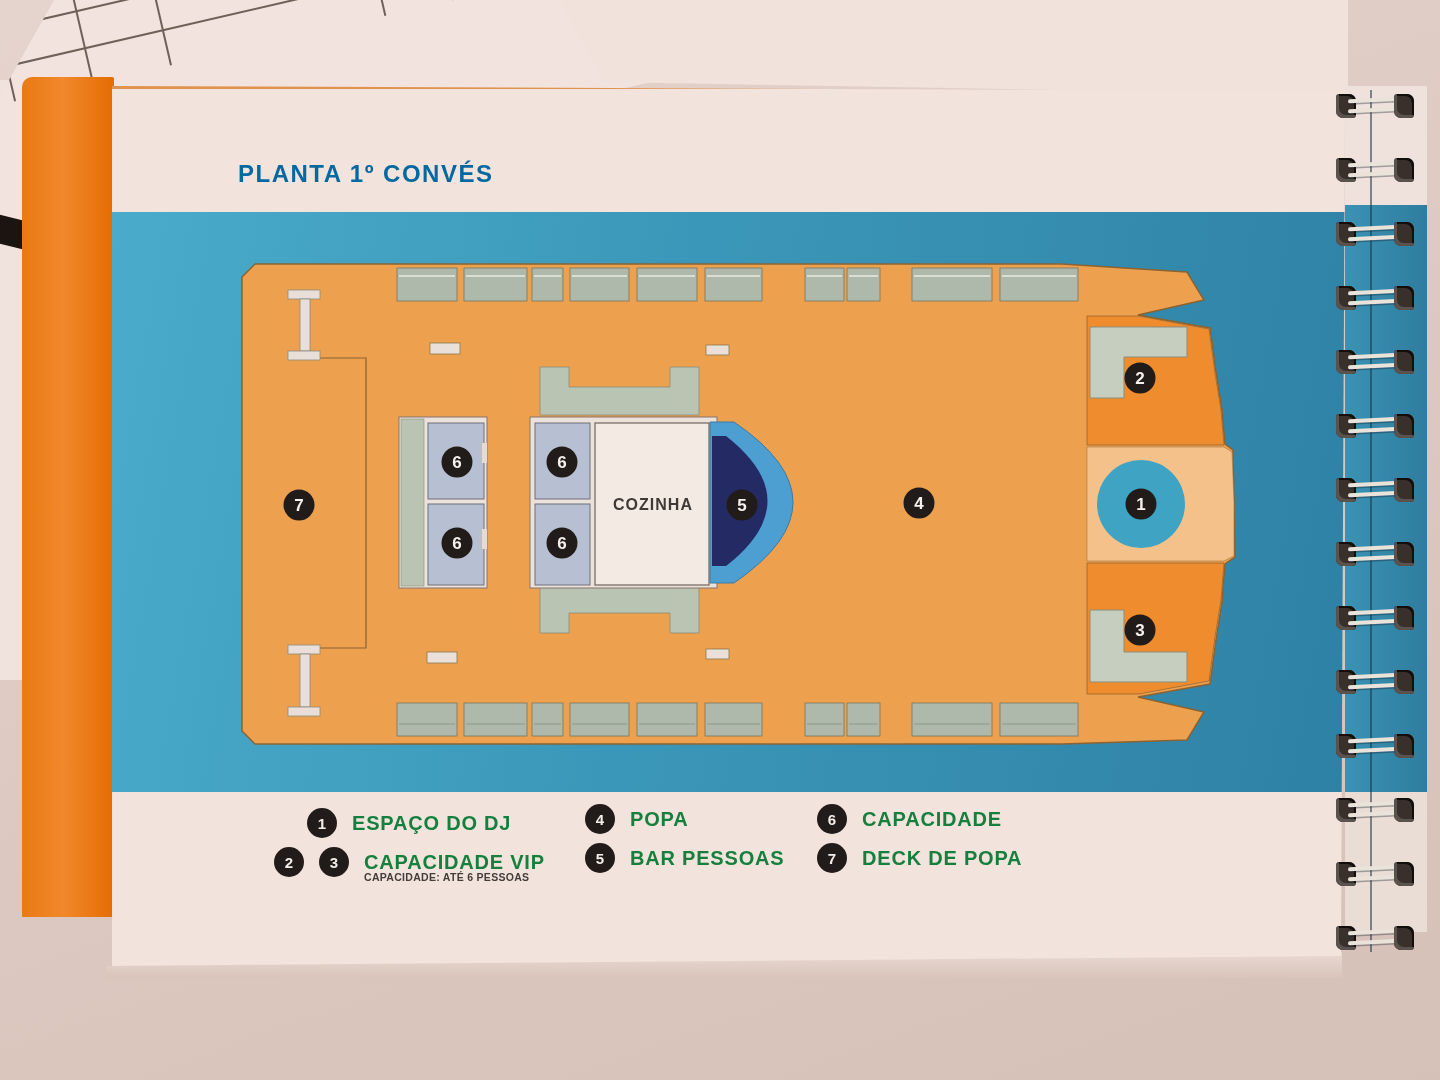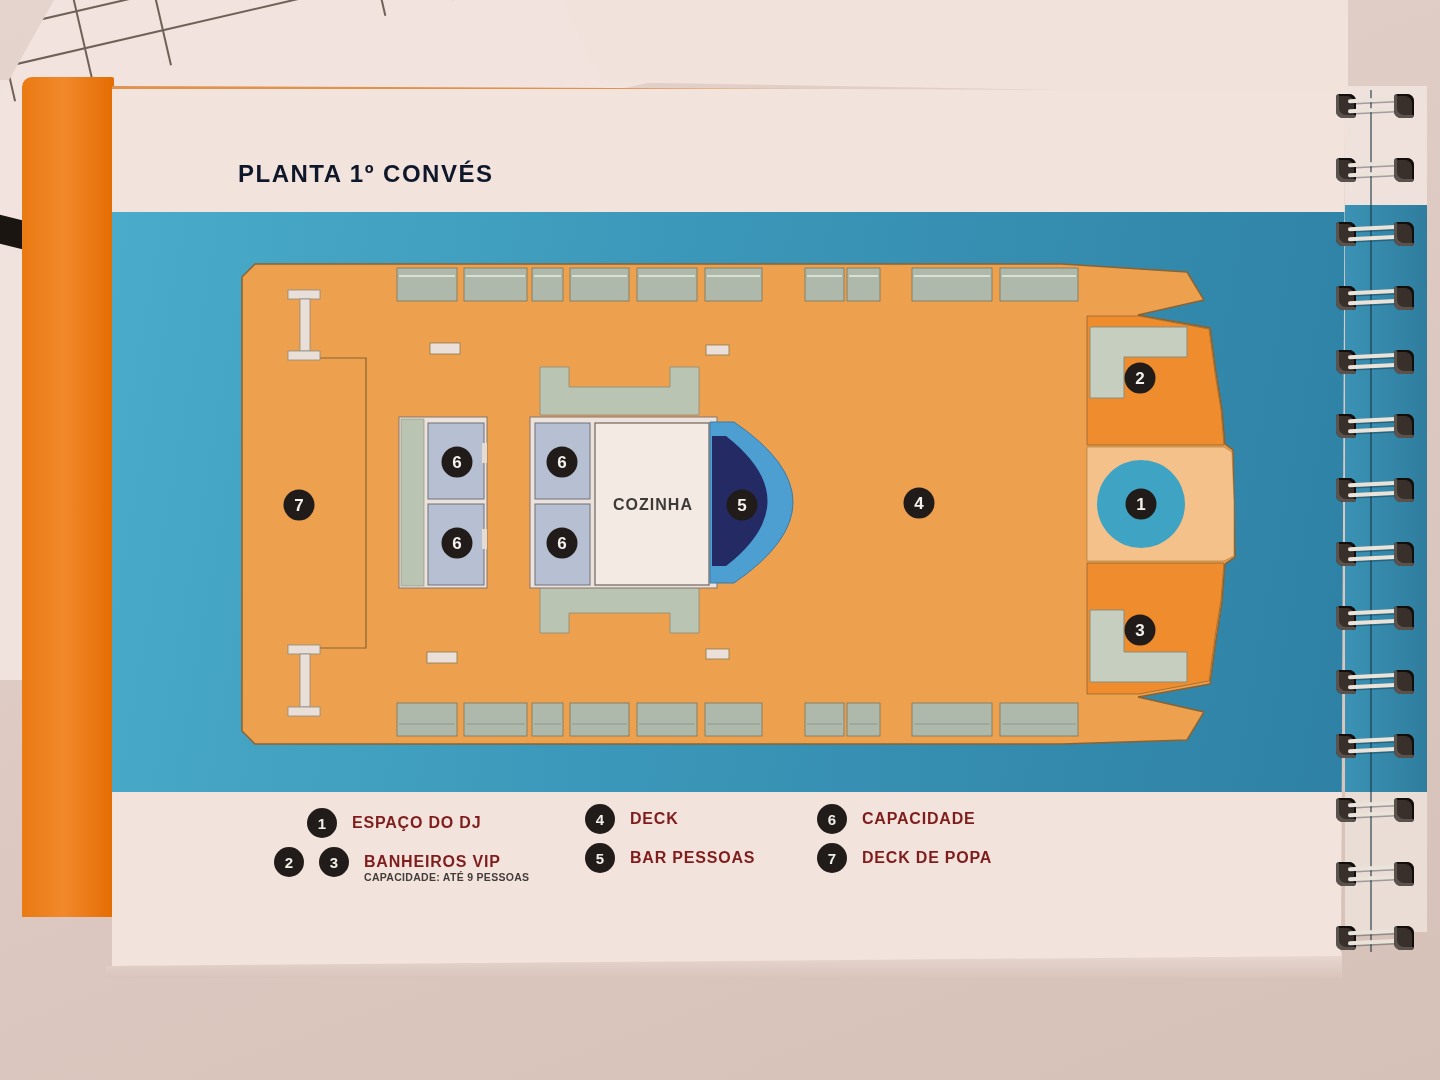--- a/index.html
+++ b/index.html
@@ -48,36 +48,36 @@
   }
   
   .page{
     position:absolute; left:112px; top:86px; width:1233px; height:880px;
     background:#f3e3dd; z-index:3;
     clip-path:polygon(0 0, 1233px 5px, 1229px 870px, -4px 880px);
   }
   .page-top-line{ position:absolute; left:0; top:0; width:100%; height:3px; background:#dc7e2b; opacity:.8; }
   .page-title{
     position:absolute; left:126px; top:74px;
-    font-size:24px; font-weight:700; color:#0f172a; letter-spacing:1.5px;text-align:right;
+    font-size:24px; font-weight:700; color:#0369a1; letter-spacing:1.5px;text-align:right;
   }
   .blue-band{
     position:absolute; left:0; top:126px; width:1233px; height:580px;
     background:linear-gradient(100deg,#4aabca 0%,#3b97b9 45%,#2e81a5 100%);
   }
   .blue-band svg{ display:block; width:1233px; height:580px; }
   
   .legend{ position:absolute; left:0; top:706px; width:1233px; height:174px; }
   .l-item{ position:absolute; display:flex; align-items:flex-start; gap:15px; }
   .lc{
     width:30px; height:30px; border-radius:50%; background:#211c1a; color:#f2eee9;
     display:flex; align-items:center; justify-content:center;
     font-size:15px; font-weight:700; flex:0 0 auto;
   }
-  .l-label{ font-size:16px; font-weight:700; color:#7f1d1d; letter-spacing:.8px; line-height:30px; }
+  .l-label{ font-size:20px; font-weight:700; color:#15803d; letter-spacing:.8px; line-height:30px; }
   .l-sub{ font-size:10.5px; font-weight:700; color:#423d39; letter-spacing:.3px; margin-top:-6px; }
   
   .back-strip{ position:absolute; left:1345px; top:86px; width:82px; height:876px; z-index:2; }
   .bs-white-top{ height:119px; background:#efe1db; }
   .bs-blue{ height:587px; background:linear-gradient(to right,#3b92b4,#2f7d9e); }
   .bs-white-bot{ height:140px; background:#ead del  ; background:#eaddd6; }
   .binding{ position:absolute; left:1336px; top:94px; z-index:6; display:flex; flex-direction:column; gap:40px; }
   .loop{ position:relative; width:78px; height:24px; }
   .loop::before, .loop::after{
     content:""; position:absolute; top:0; width:20px; height:24px;
@@ -257,27 +257,27 @@
 
   <div class="legend">
     <div class="l-item" style="left:195px; top:16px;">
       <div class="lc">1</div>
       <div class="l-label">ESPAÇO DO DJ</div>
     </div>
     <div class="l-item" style="left:162px; top:55px;">
       <div class="lc">2</div>
       <div class="lc">3</div>
       <div>
-        <div class="l-label">BANHEIROS VIP</div>
-        <div class="l-sub">CAPACIDADE: ATÉ 9 PESSOAS</div>
+        <div class="l-label">CAPACIDADE VIP</div>
+        <div class="l-sub">CAPACIDADE: ATÉ 6 PESSOAS</div>
       </div>
     </div>
     <div class="l-item" style="left:473px; top:12px;">
       <div class="lc">4</div>
-      <div class="l-label">DECK</div>
+      <div class="l-label">POPA</div>
     </div>
     <div class="l-item" style="left:473px; top:51px;">
       <div class="lc">5</div>
       <div class="l-label">BAR PESSOAS</div>
     </div>
     <div class="l-item" style="left:705px; top:12px;">
       <div class="lc">6</div>
       <div class="l-label">CAPACIDADE</div>
     </div>
     <div class="l-item" style="left:705px; top:51px;">

